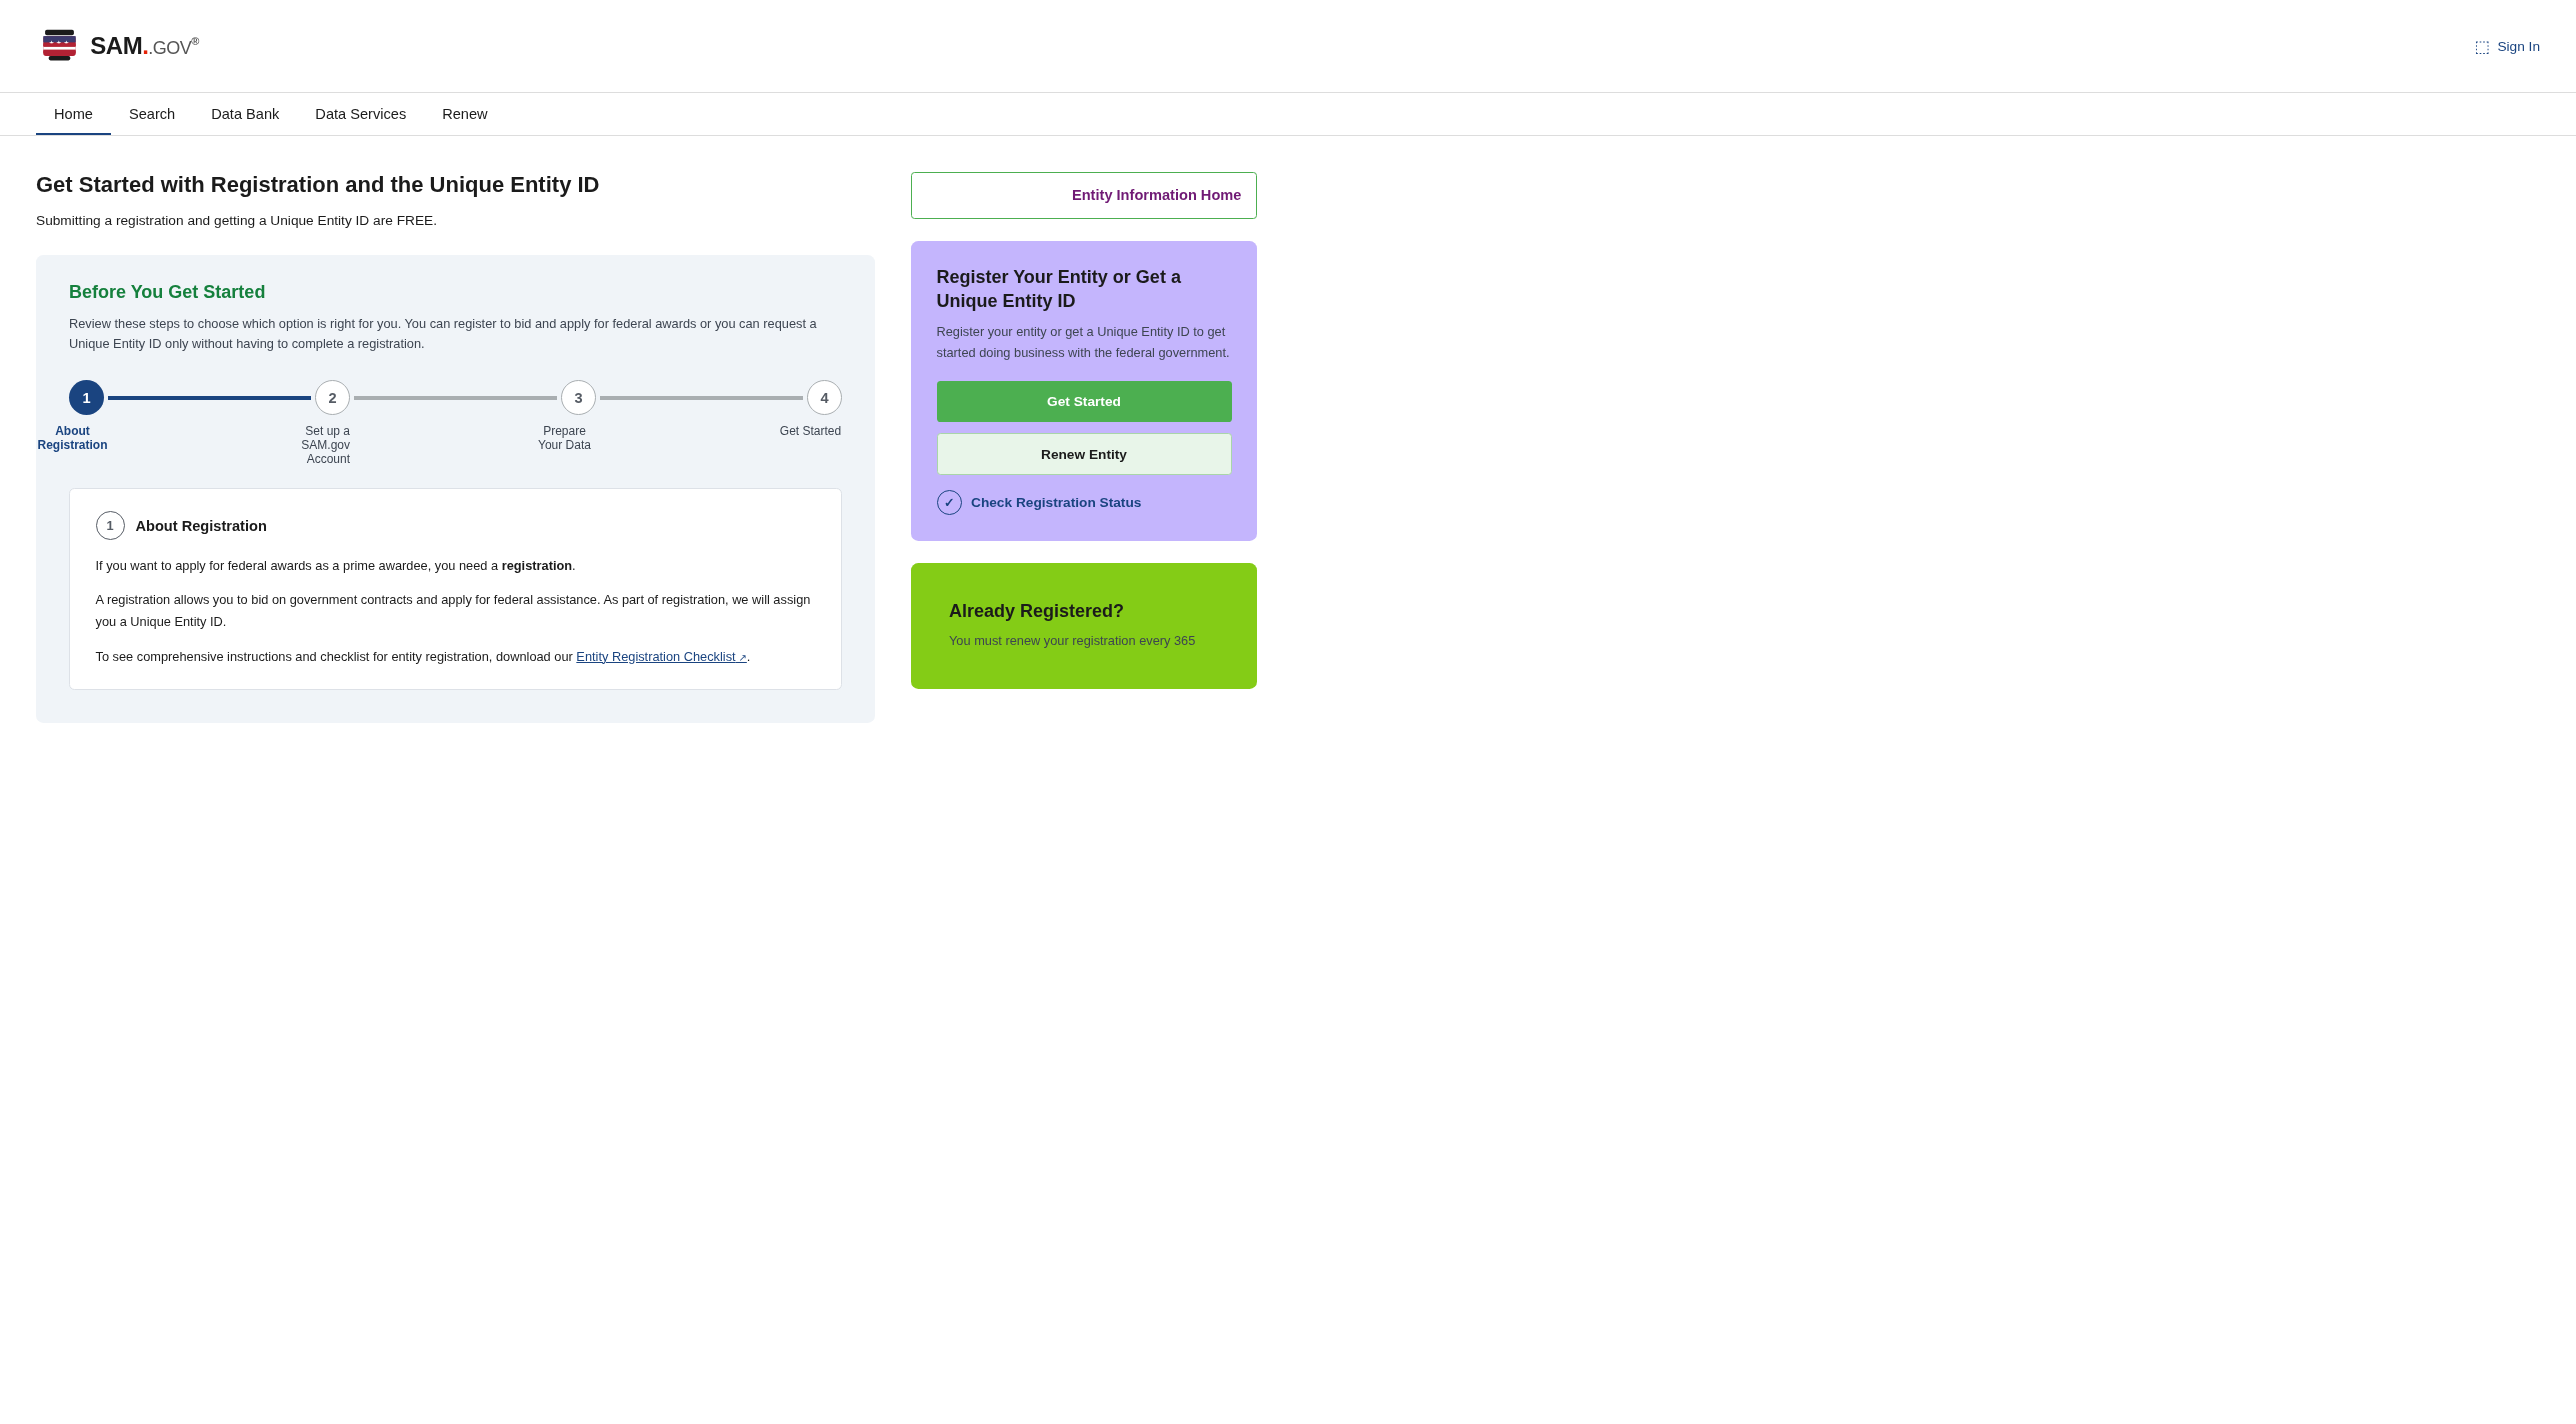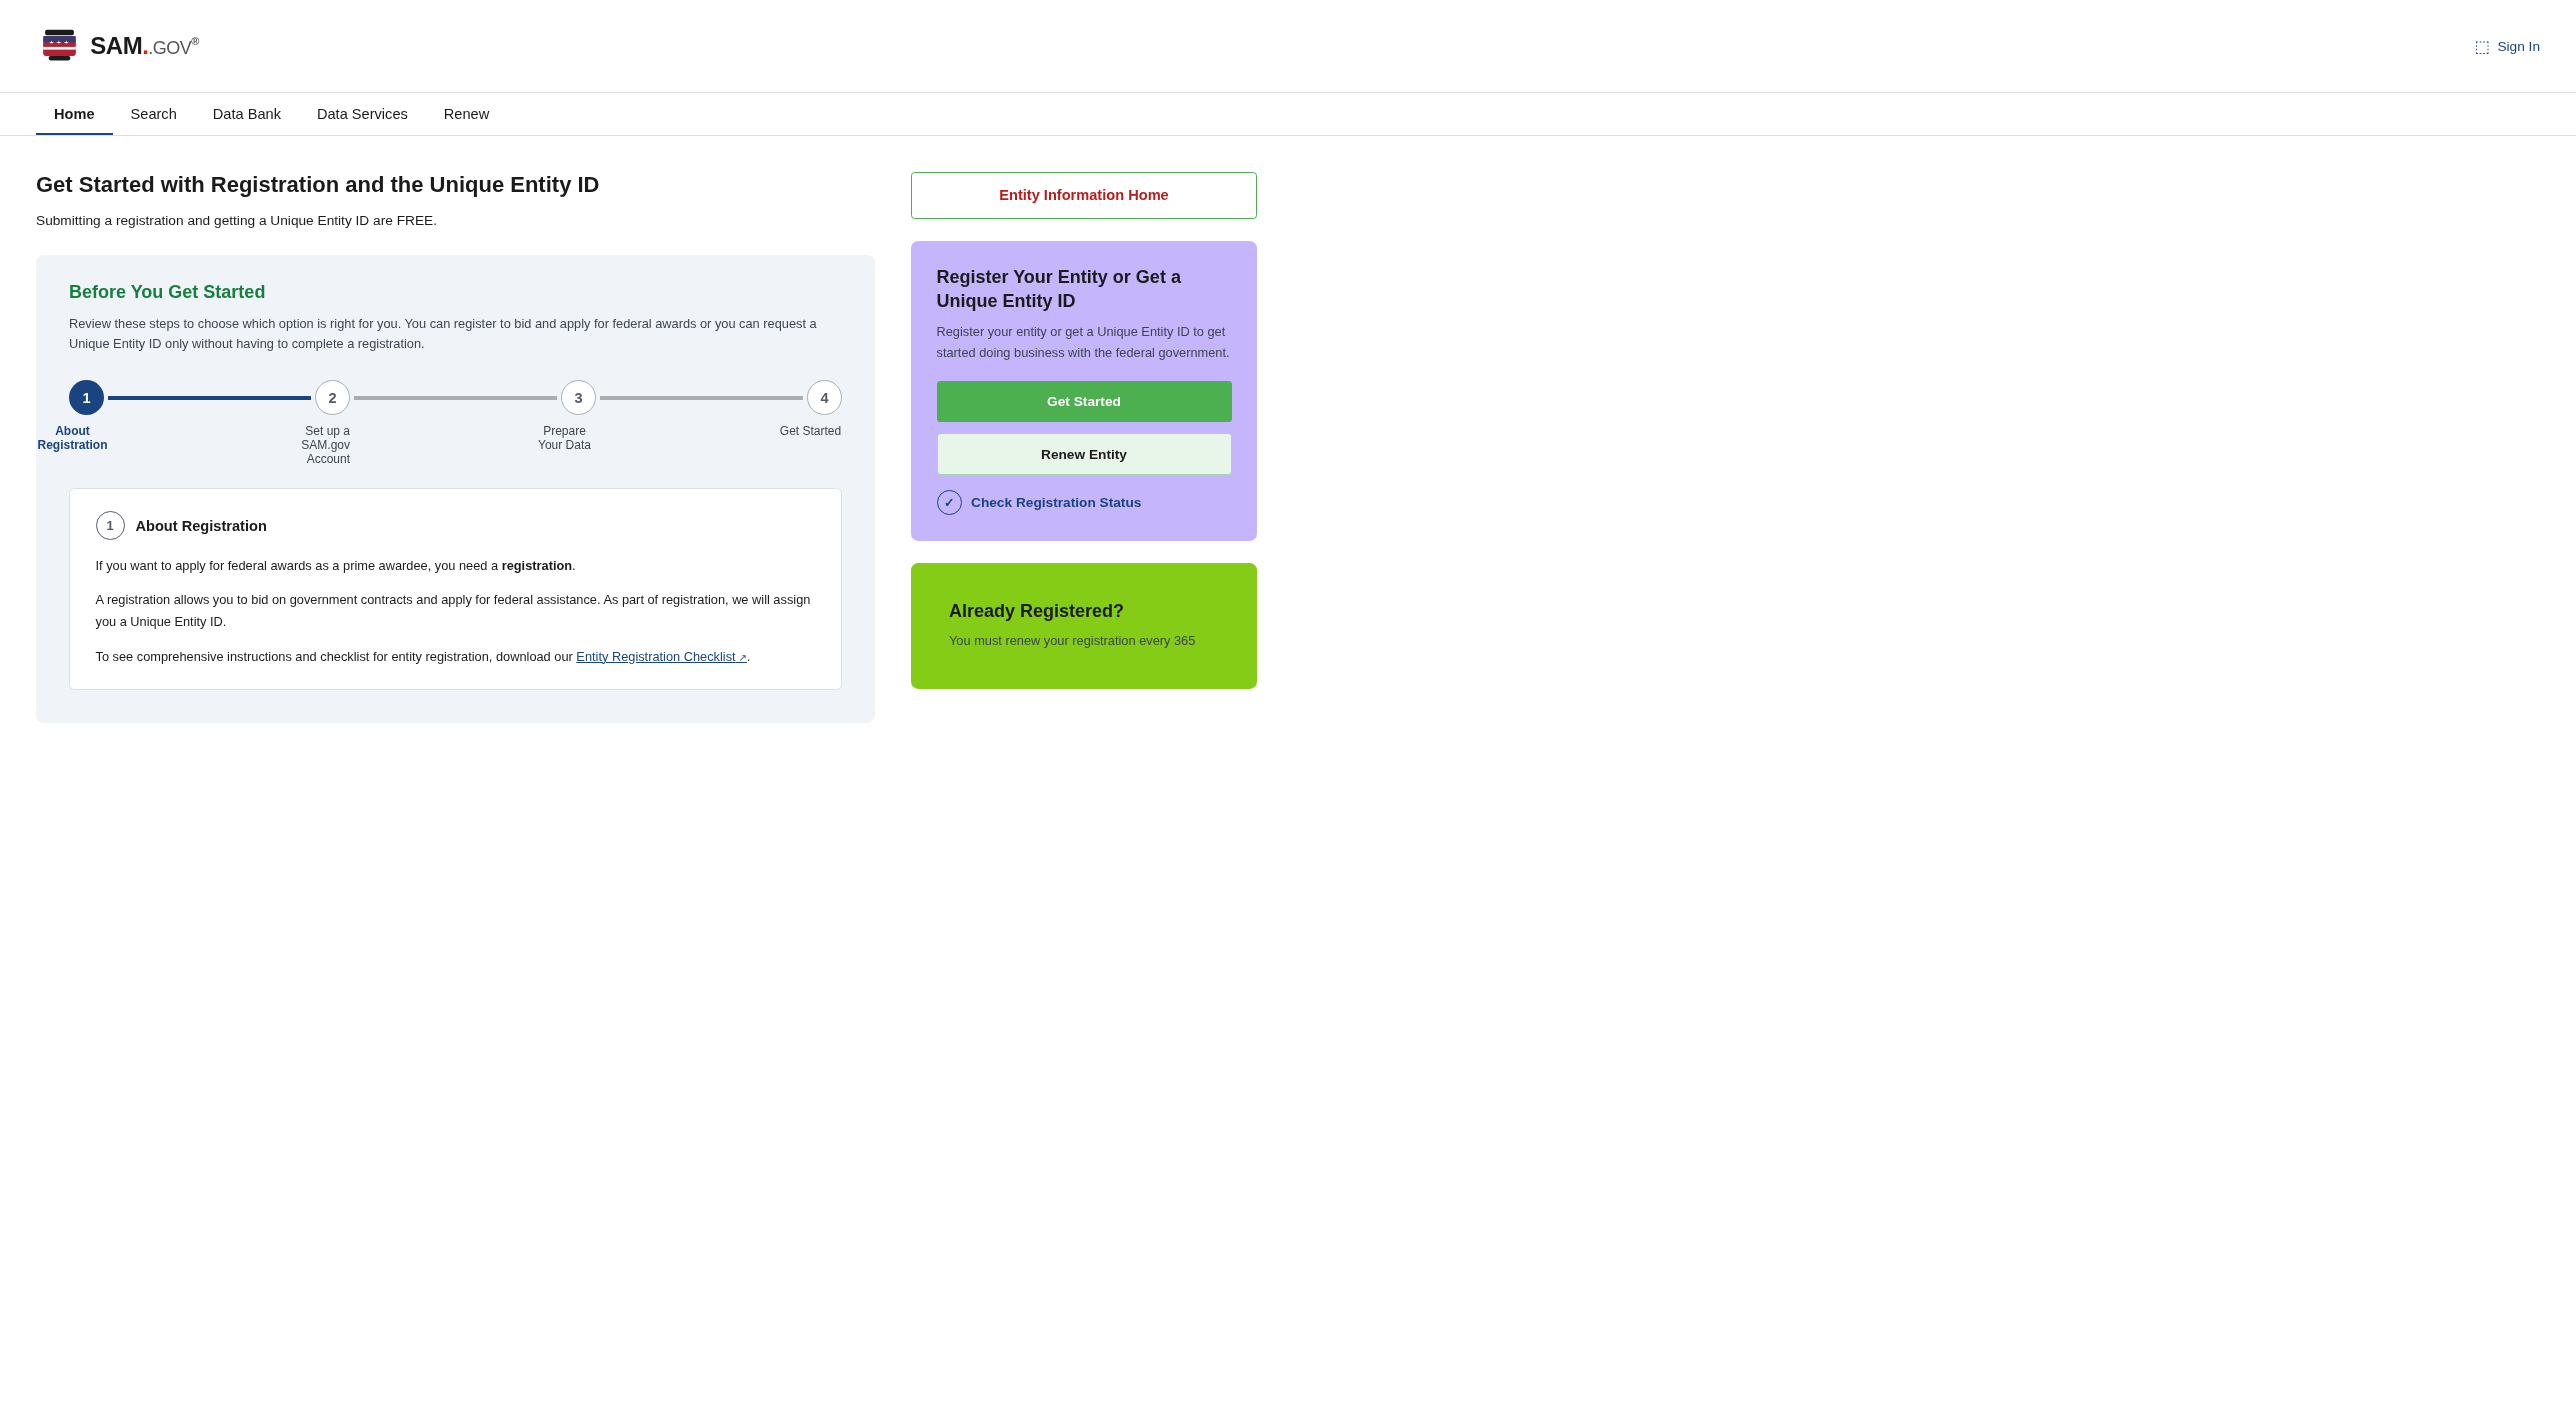--- a/index.html
+++ b/index.html
@@ -12,21 +12,21 @@
     .logo-text { font-size: 24px; font-weight: 700; color: #1b1b1b; letter-spacing: -0.5px; }
     .logo-text .dot { color: #e52207; }
     .logo-text .gov { font-weight: 400; font-size: 18px; color: #555; }
     .logo-text .reg { font-size: 11px; vertical-align: super; color: #555; }
     .sign-in { display: flex; align-items: center; gap: 7.3px; color: #1a4480; font-size: 13.7px; cursor: pointer; text-decoration: none; }
     .sign-in-icon { font-size: 16.4px; }
 
     
     .nav { display: flex; align-items: center; padding: 0 36px; border-bottom: 0.9px solid #ddd; }
     .nav-item { padding: 12.8px 18px 11px; font-size: 14.6px; color: #1b1b1b; cursor: pointer; text-decoration: none; border-bottom: 2.7px solid transparent; }
-    .nav-item.active { border-bottom: 2.7px solid #1a4480; font-weight: 700; color: #1b1b1b; }
+    .nav-item.active { border-bottom: 2.7px solid #1a4480; font-weight: 400; color: #1b1b1b; }
 
     
     .main { display: flex; gap: 36px; padding: 36px 36px 55px; max-width: 1293px; }
     .content { flex: 1; }
     .sidebar { width: 346px; flex-shrink: 0; }
 
     
     .page-title { font-size: 22px; font-weight: 700; color: #1b1b1b; margin-bottom: 14.6px; line-height: 1.2; }
     .page-subtitle { font-size: 13.7px; color: #1b1b1b; margin-bottom: 27px; }
 
@@ -50,21 +50,21 @@
     .step-detail-header { display: flex; align-items: center; gap: 11px; margin-bottom: 14.6px; }
     .step-detail-num { width: 29px; height: 29px; border-radius: 50%; border: 1.8px solid #565c65; display: flex; align-items: center; justify-content: center; font-size: 12.8px; color: #565c65; font-weight: 600; flex-shrink: 0; }
     .step-detail-title { font-size: 14.6px; font-weight: 600; color: #1b1b1b; }
     .step-detail-body { font-size: 12.8px; color: #1b1b1b; line-height: 1.7; }
     .step-detail-body p { margin-bottom: 12.8px; }
     .step-detail-body p:last-child { margin-bottom: 0; }
     .step-detail-body strong { font-weight: 700; }
     .step-detail-body a { color: #1a4480; text-decoration: underline; }
 
     
-    .sidebar-entity-home { display: block; width: 100%; padding: 14.6px; border: 1.8px solid #4caf50; border-radius: 3.6px; text-align: center; font-size: 14.6px; font-weight: 700; color: #b91c1c; cursor: pointer; margin-bottom: 22px; background: #fff; text-decoration: none; }
+    .sidebar-entity-home { display: block; width: 100%; padding: 14.6px; border: 1.8px solid #4caf50; border-radius: 3.6px; text-align: right; font-size: 14.6px; font-weight: 700; color: #701a75; cursor: pointer; margin-bottom: 22px; background: #fff; text-decoration: none; }
     .sidebar-card { background: #c4b5fd; border-radius: 7.3px; padding: 25.5px; margin-bottom: 22px; }
     .sidebar-card-title { font-size: 18px; font-weight: 700; color: #1b1b1b; margin-bottom: 9px; line-height: 1.3; }
     .sidebar-card-desc { font-size: 12.8px; color: #3d4551; line-height: 1.6; margin-bottom: 18px; }
     .btn-green { display: block; width: 100%; padding: 12.8px; background: #4caf50; color: #fff; border: none; border-radius: 3.6px; font-size: 13.7px; font-weight: 700; text-align: center; cursor: pointer; margin-bottom: 11px; }
     .btn-green-outline { display: block; width: 100%; padding: 12.8px; background: #e8f5e9; color: #1b1b1b; border: 0.9px solid #a9d5a9; border-radius: 3.6px; font-size: 13.7px; font-weight: 700; text-align: center; cursor: pointer; margin-bottom: 14.6px; }
     .check-status { display: flex; align-items: center; gap: 9px; color: #1a4480; font-size: 13.7px; font-weight: 600; cursor: pointer; }
     .check-icon { width: 25.5px; height: 25.5px; border-radius: 50%; border: 1.8px solid #1a4480; display: flex; align-items: center; justify-content: center; font-size: 12.8px; color: #1a4480; flex-shrink: 0; }
 
     .sidebar-card2 { background: #84cc16; border-radius: 7.3px; padding: 38px; }
     .sidebar-card2-title { font-size: 18px; font-weight: 700; color: #1b1b1b; margin-bottom: 9px; }

